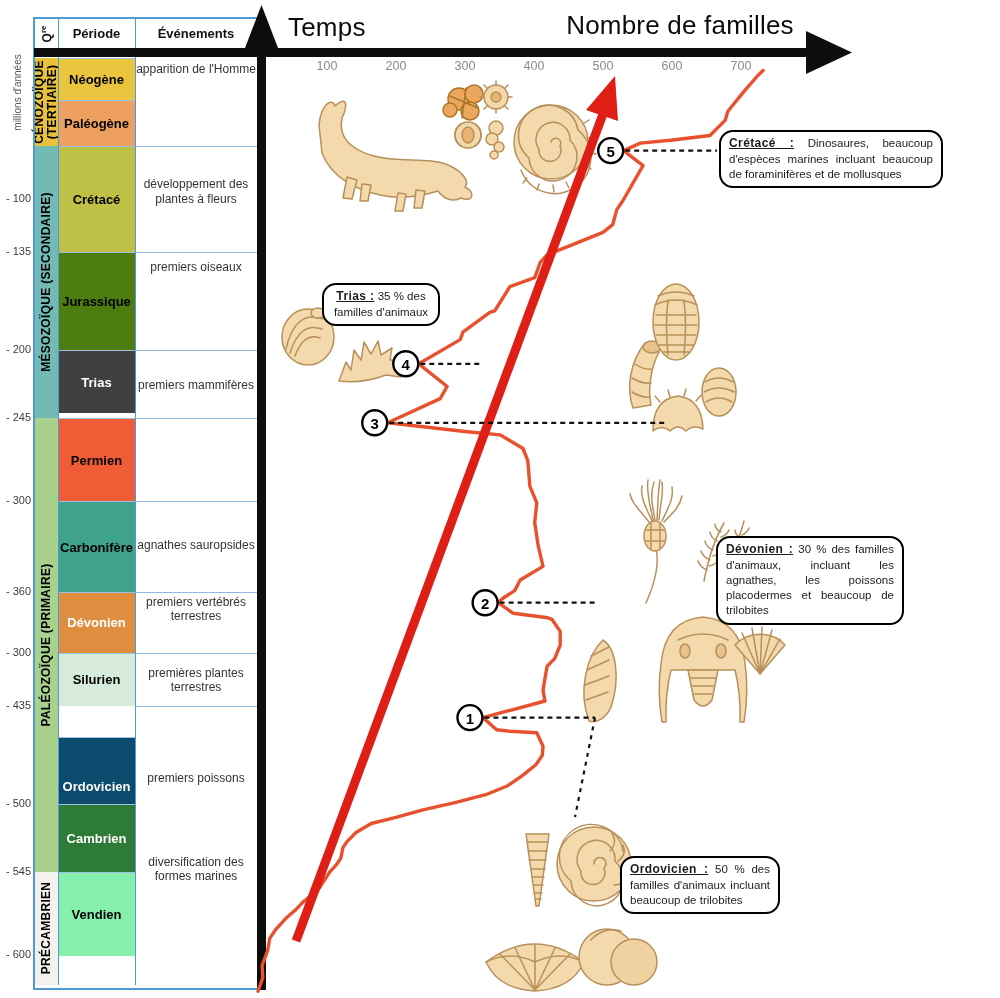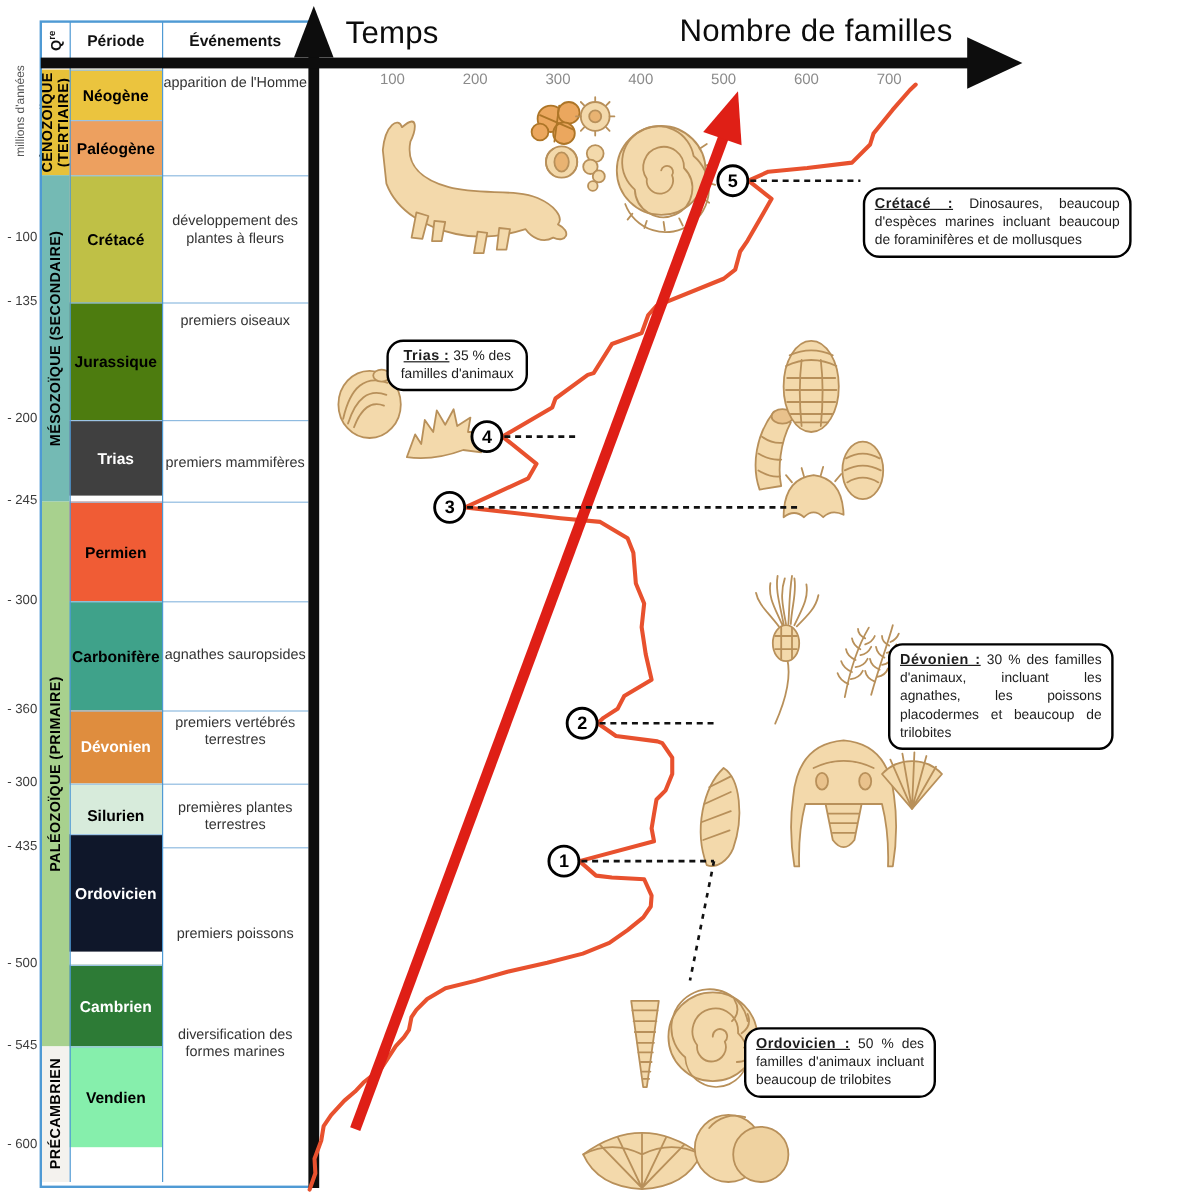--- a/index.html
+++ b/index.html
@@ -56,21 +56,21 @@
       </div>
       <div class="per-cell" style="position: absolute; left: 58px; top: 58.384px; width: 77px; height: 41.58px; background: rgb(235, 196, 62); color: rgb(0, 0, 0);">Néogène</div>
       <div class="per-cell" style="position: absolute; left: 58px; top: 99.964px; width: 77px; height: 46.116px; background: rgb(237, 160, 95); color: rgb(0, 0, 0);">Paléogène</div>
       <div class="per-cell" style="position: absolute; left: 58px; top: 146.08px; width: 77px; height: 105.84px; background: rgb(191, 192, 70); color: rgb(0, 0, 0);">Crétacé</div>
       <div class="per-cell" style="position: absolute; left: 58px; top: 251.92px; width: 77px; height: 98.28px; background: #4d7c0f; color: rgb(0, 0, 0);">Jurassique</div>
       <div class="per-cell" style="position: absolute; left: 58px; top: 350.2px; width: 77px; height: 63px; background: #404040; color: rgb(255, 255, 255);">Trias</div>
       <div class="per-cell" style="position: absolute; left: 58px; top: 418.24px; width: 77px; height: 83.16px; background: rgb(240, 92, 53); color: rgb(0, 0, 0);">Permien</div>
       <div class="per-cell" style="position: absolute; left: 58px; top: 501.4px; width: 77px; height: 90.72px; background: rgb(63, 162, 138); color: rgb(0, 0, 0);">Carbonifère</div>
       <div class="per-cell" style="position: absolute; left: 58px; top: 592.12px; width: 77px; height: 60.48px; background: rgb(223, 141, 62); color: rgb(255, 255, 255);">Dévonien</div>
       <div class="per-cell" style="position: absolute; left: 58px; top: 652.6px; width: 77px; height: 52.92px; background: rgb(215, 235, 219); color: rgb(0, 0, 0);">Silurien</div>
-      <div class="per-cell" style="position: absolute; left: 58px; top: 695px; width: 77px; height: 98.28px; background: #0f172a; color: rgb(255, 255, 255);">Ordovicien</div>
+      <div class="per-cell" style="position: absolute; left: 58px; top: 737px; width: 77px; height: 98.28px; background: #0c4a6e; color: rgb(255, 255, 255);">Ordovicien</div>
       <div class="per-cell" style="position: absolute; left: 58px; top: 803.8px; width: 77px; height: 68.04px; background: rgb(45, 123, 54); color: rgb(255, 255, 255);">Cambrien</div>
       <div class="per-cell" style="position: absolute; left: 58px; top: 871.84px; width: 77px; height: 84px; background: #86efac; color: rgb(0, 0, 0);">Vendien</div>
       <div class="ev-cell" style="position: absolute; left: 136px; top: 68.968px;">apparition de l'Homme</div>
       <div class="ev-cell" style="position: absolute; left: 136px; top: 191.44px;">développement des plantes à fleurs</div>
       <div class="ev-cell" style="position: absolute; left: 136px; top: 267.04px;">premiers oiseaux</div>
       <div class="ev-cell" style="position: absolute; left: 136px; top: 384.976px;">premiers mammifères</div>
       <div class="ev-cell" style="position: absolute; left: 136px; top: 545.248px;">agnathes sauropsides</div>
       <div class="ev-cell" style="position: absolute; left: 136px; top: 608.752px;">premiers vertébrés terrestres</div>
       <div class="ev-cell" style="position: absolute; left: 136px; top: 679.816px;">premières plantes terrestres</div>
       <div class="ev-cell" style="position: absolute; left: 136px; top: 778.096px;">premiers poissons</div>
@@ -238,27 +238,27 @@
           <circle cx="405.77" cy="363.808" r="12.5" fill="#fff" stroke="#000" stroke-width="2.4"></circle>
           <text x="405.77" y="364.308" text-anchor="middle" dominant-baseline="central" font-size="15" font-weight="bold" fill="#000" font-family="&quot;Liberation Sans&quot;,sans-serif">4</text>
         </g>
         <g>
           <circle cx="610.7" cy="150.61599999999999" r="12.5" fill="#fff" stroke="#000" stroke-width="2.4"></circle>
           <text x="610.7" y="151.11599999999999" text-anchor="middle" dominant-baseline="central" font-size="15" font-weight="bold" fill="#000" font-family="&quot;Liberation Sans&quot;,sans-serif">5</text>
         </g>
       </g>
   </svg>
 
-  <div class="ann" style="left:719px;top:130px;width:204px;margin-top:26px;">
+  <div class="ann" style="left:719px;top:130px;width:204px;">
     <b>Crétacé :</b> <span>Dinosaures, beaucoup d'espèces marines incluant beaucoup de foraminifères et de mollusques</span>
   </div>
   <div class="ann" style="left:322px;top:283px;width:98px;text-align:center;">
     <b>Trias :</b> <span>35 % des familles  d'animaux</span>
   </div>
-  <div class="ann" style="left:740px;top:536px;width:168px;border-radius:12px;">
+  <div class="ann" style="left:716px;top:536px;width:168px;">
     <b>Dévonien :</b> <span>30 % des familles d'animaux, incluant les agnathes, les poissons placodermes et beaucoup de trilobites</span>
   </div>
   <div class="ann" style="left:620px;top:856px;width:140px;">
     <b>Ordovicien :</b> <span>50 % des familles d'animaux incluant beaucoup de trilobites</span>
   </div>
 
   <div id="gen">
       <div class="ytick" style="position: absolute; left: 6px; top: 192px; width: 34px;">- 100</div>
       <div class="ytick" style="position: absolute; left: 6px; top: 244.92px; width: 34px;">- 135</div>
       <div class="ytick" style="position: absolute; left: 6px; top: 343.2px; width: 34px;">- 200</div>

